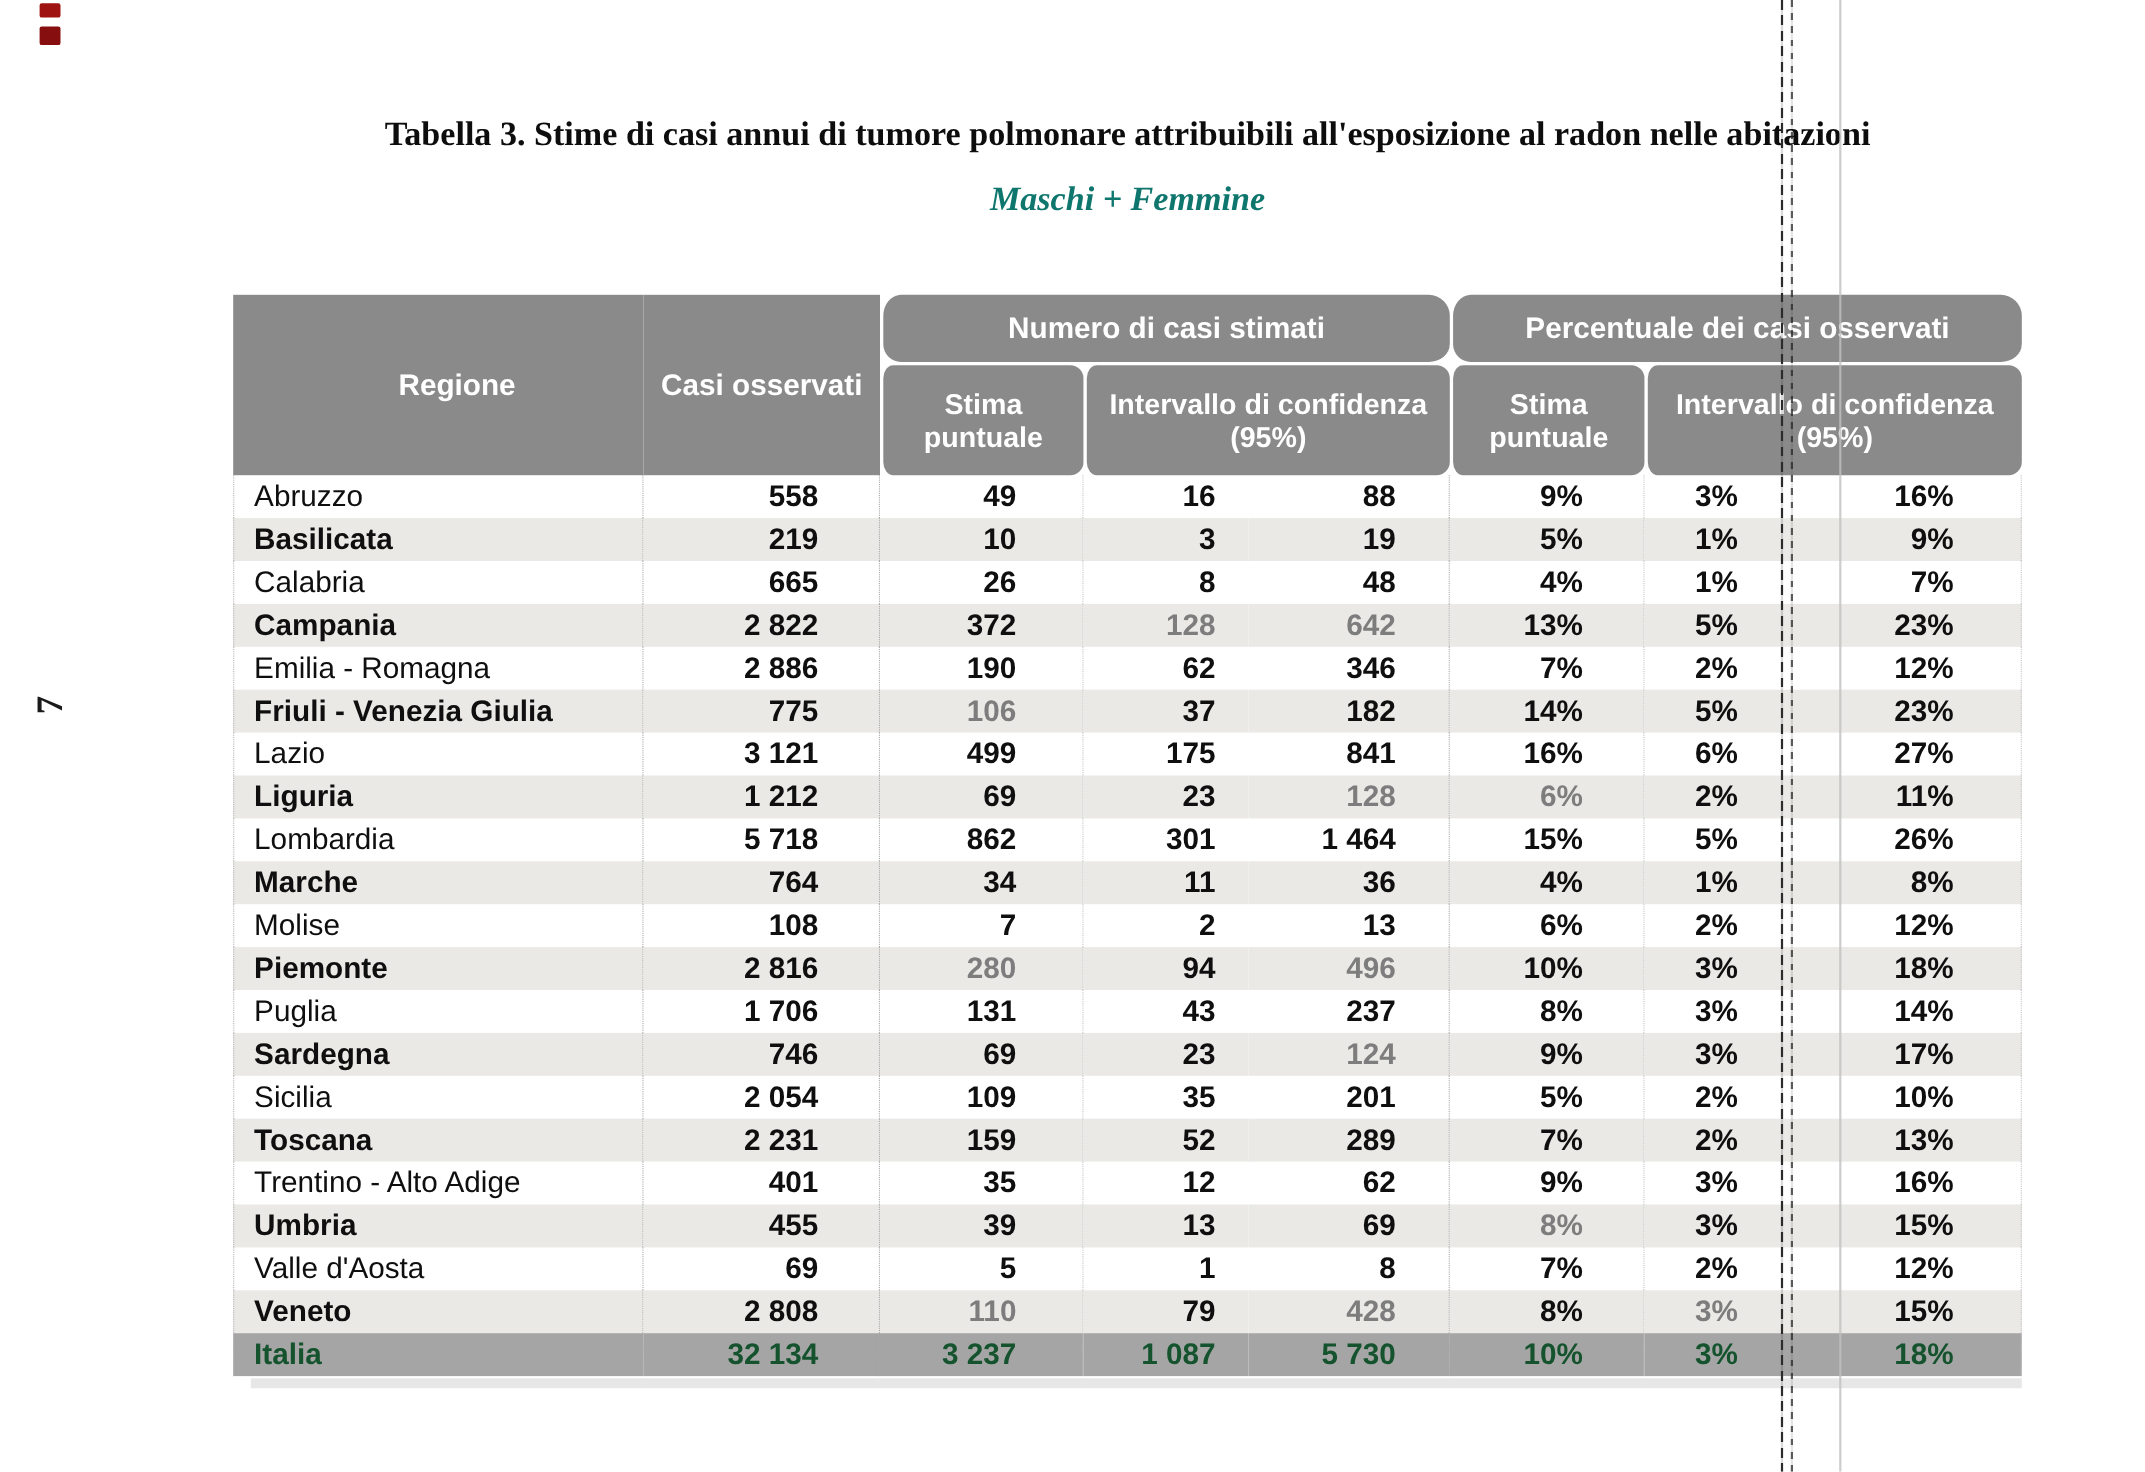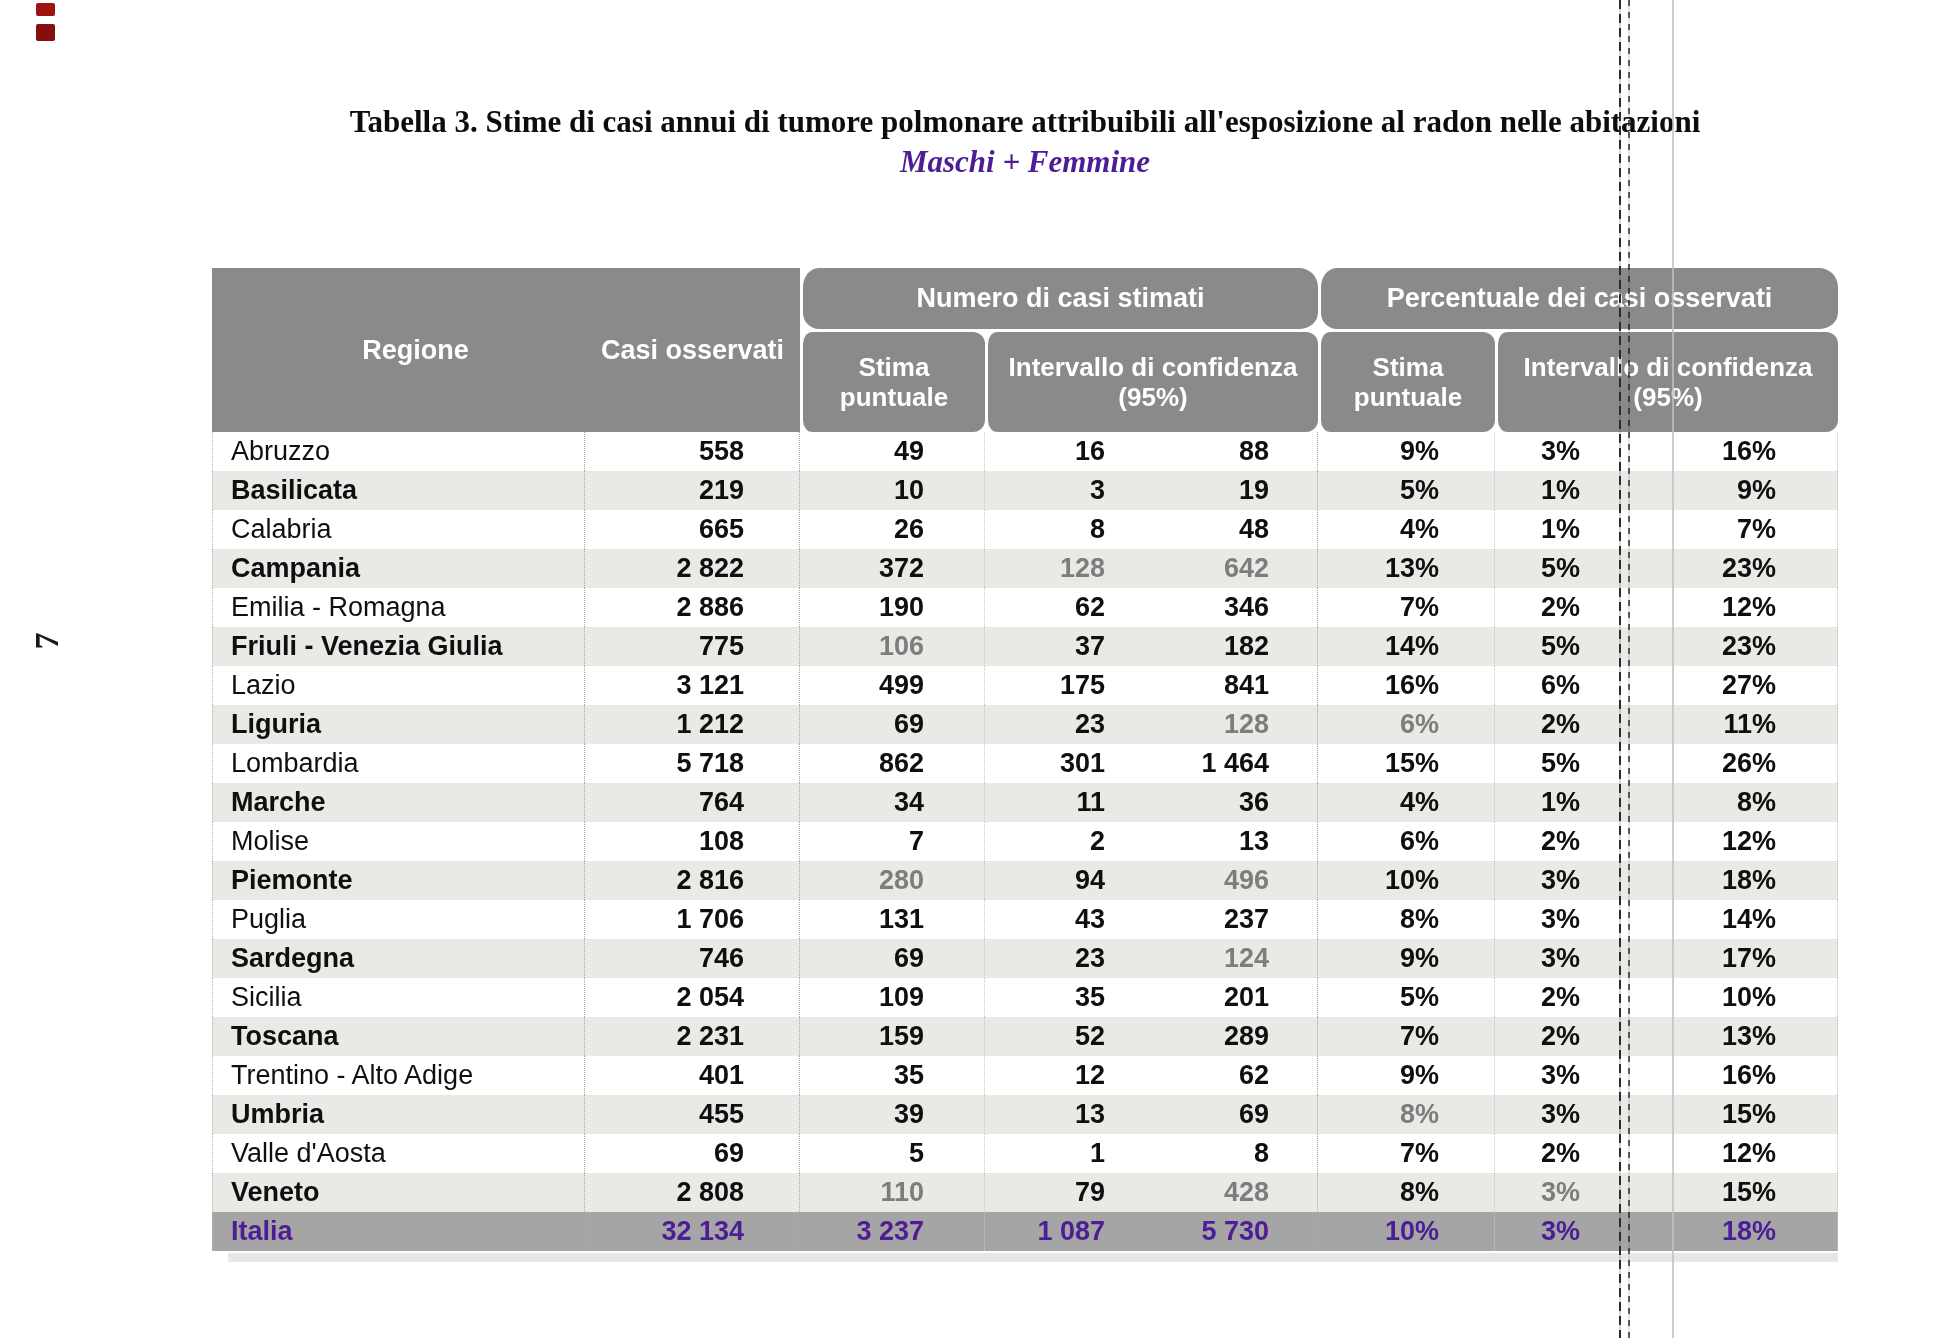--- a/index.html
+++ b/index.html
@@ -18,22 +18,22 @@
     text-align:center;
   }
   .doc-title {
     font-family:"Liberation Serif", serif;
     font-weight:bold; font-size:31px; line-height:36px;
     color:#0d0d0d;
   }
   .doc-subtitle {
     font-family:"Liberation Serif", serif;
     font-weight:bold; font-style:italic;
-    font-size:31px; line-height:36px; margin-top:4px;
-    color:#4c1d95;
+    font-size:31px; line-height:36px; margin-top:23px;
+    color:#0f766e;
   }
 
   
   .page-number {
     position:absolute; left:38px; top:622px;
     font-family:"Liberation Serif", serif;
     font-size:34px; font-weight:bold; color:#1a1a1a;
     transform:rotate(-90deg);
   }
 
@@ -96,21 +96,21 @@
   td.cell-casi_osservati { border-right:1px dotted #a8a8a8; }
   td.cell-stima          { border-right:1px dotted #c6c6c6; }
   td.cell-ci_high        { border-right:1px dotted #a8a8a8;margin-top:18px; }
   td.cell-pct_stima      { border-right:1px dotted #c6c6c6; }
 
   tr.shaded td { background:var(--zebra,#eae9e6); }
   tr.shaded td.cell-regione { font-weight:bold; }
 
   tr.total-row td {
     background:var(--total-bg,#a5a5a5);
-    color:#4c1d95; font-weight:bold;
+    color:#14532d; font-weight:bold;
   }
   tr.total-row td.cell-regione { font-weight:bold; }
 
   td.faded { color:var(--faded,#7d7d7d); }
 
   .table-shadow {
     position:absolute; left:228px; top:1253px;
     width:1610px; height:9px;
     background:#dadada; opacity:.65;
   }

